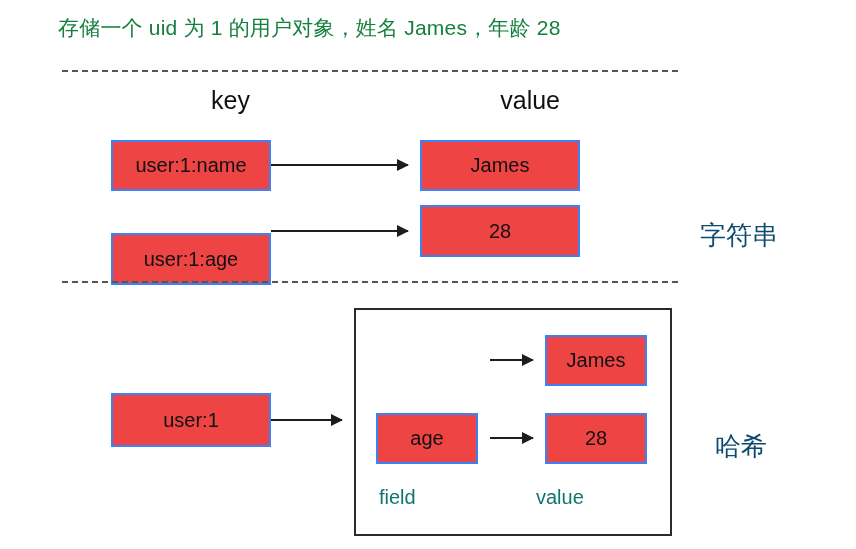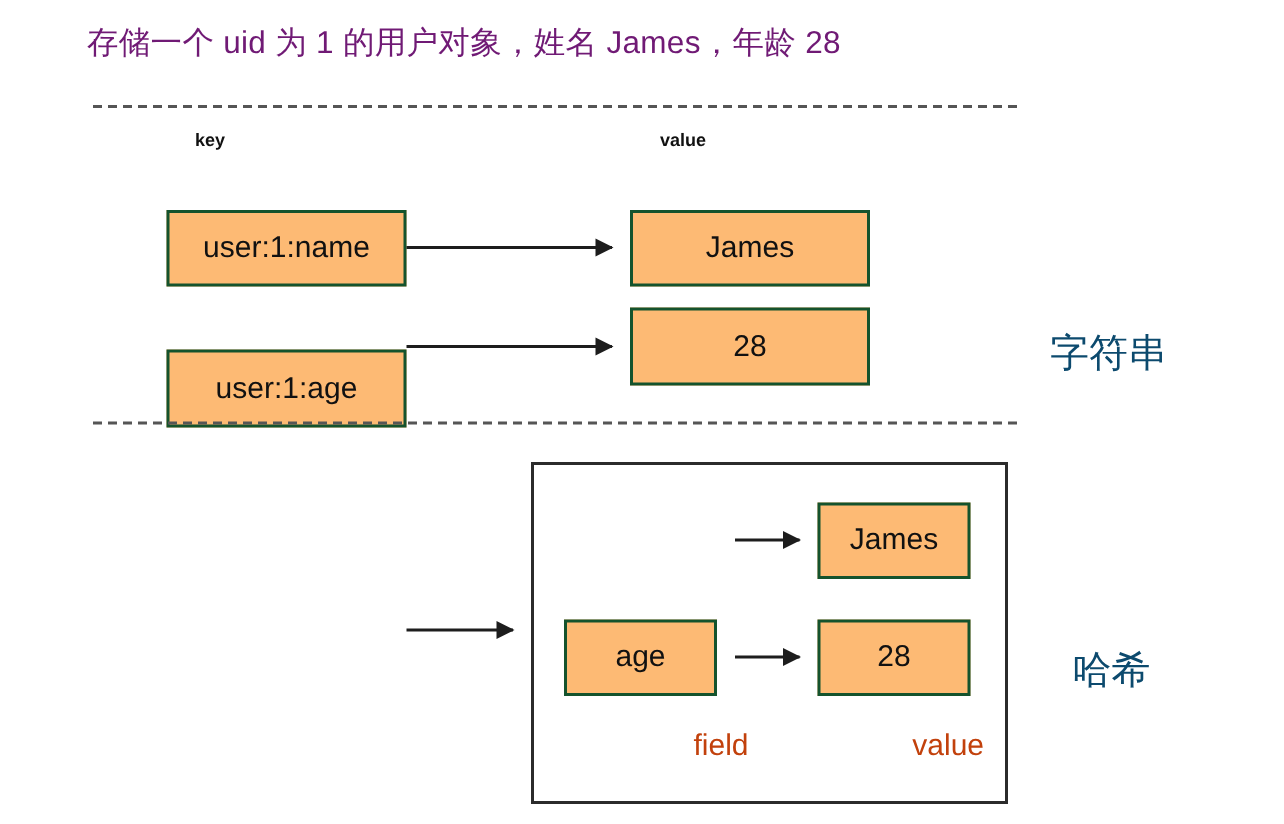--- a/index.html
+++ b/index.html
@@ -20,49 +20,48 @@
   }
 
   
   .title {
     position: absolute;
     left: 58px;
     top: 14px;
     font-size: 21px;
     letter-spacing: 0.2px;
     white-space: nowrap;
-    color: #701a75;
+    color: #15803d;
   }
 
   
   .divider {
     position: absolute;
     height: 0;
     border-top: 2px dashed #555555;
   }
   .divider.d1 { left: 62px; top: 70px;  width: 616px; }
   .divider.d2 { left: 62px; top: 281px; width: 616px; }
 
   
   .col-head {
     position: absolute;
-    font-size: 12px;
-    text-align: left;
+    font-size: 25px;
+    text-align: right;
     color: #111111;
-    font-weight: bold;
   }
   .col-head.key   { left: 130px; top: 86px; width: 120px; }
   .col-head.value { left: 440px; top: 86px; width: 120px; }
 
   
   .node {
     position: absolute;
     box-sizing: border-box;
-    border: 2px solid #14532d;
-    background: #fdba74;
+    border: 2px solid #3b82f6;
+    background: #ef4444;
     display: flex;
     align-items: center;
     justify-content: center;
     font-size: 20px;
     color: #111111;
     white-space: nowrap;
   }
 
   
   .n-key-name  { left: 111px; top: 140px; width: 160px; height: 51px; }
@@ -86,22 +85,22 @@
     height: 228px;
     box-sizing: border-box;
     border: 2px solid #2b2b2b;
     background: #ffffff;
   }
 
   
   .sub-cap {
     position: absolute;
     font-size: 20px;
-    text-align: right;
-    color: #c2410c;
+    text-align: left;
+    color: #0f766e;
   }
   .sub-cap.field { left: 379px; top: 486px; width: 120px; }
   .sub-cap.value { left: 536px; top: 486px; width: 120px; }
 
   
   .type-label {
     position: absolute;
     font-size: 26px;
     color: #0c4a6e;
     white-space: nowrap;
@@ -150,20 +149,21 @@
   <div class="node n-val-name">James</div>
 
   <div class="node n-key-age">user:1:age</div>
   <div class="arrow a-age"></div>
   <div class="node n-val-age">28</div>
 
   <div class="type-label string">字符串</div>
 
   <div class="divider d2"></div>
 
+  <div class="node n-hash-key">user:1</div>
   <div class="arrow a-hash"></div>
 
   <div class="hash-box"></div>
 
   <div class="arrow a-hname"></div>
   <div class="node n-hv-name">James</div>
 
   <div class="node n-f-age">age</div>
   <div class="arrow a-hage"></div>
   <div class="node n-hv-age">28</div>

